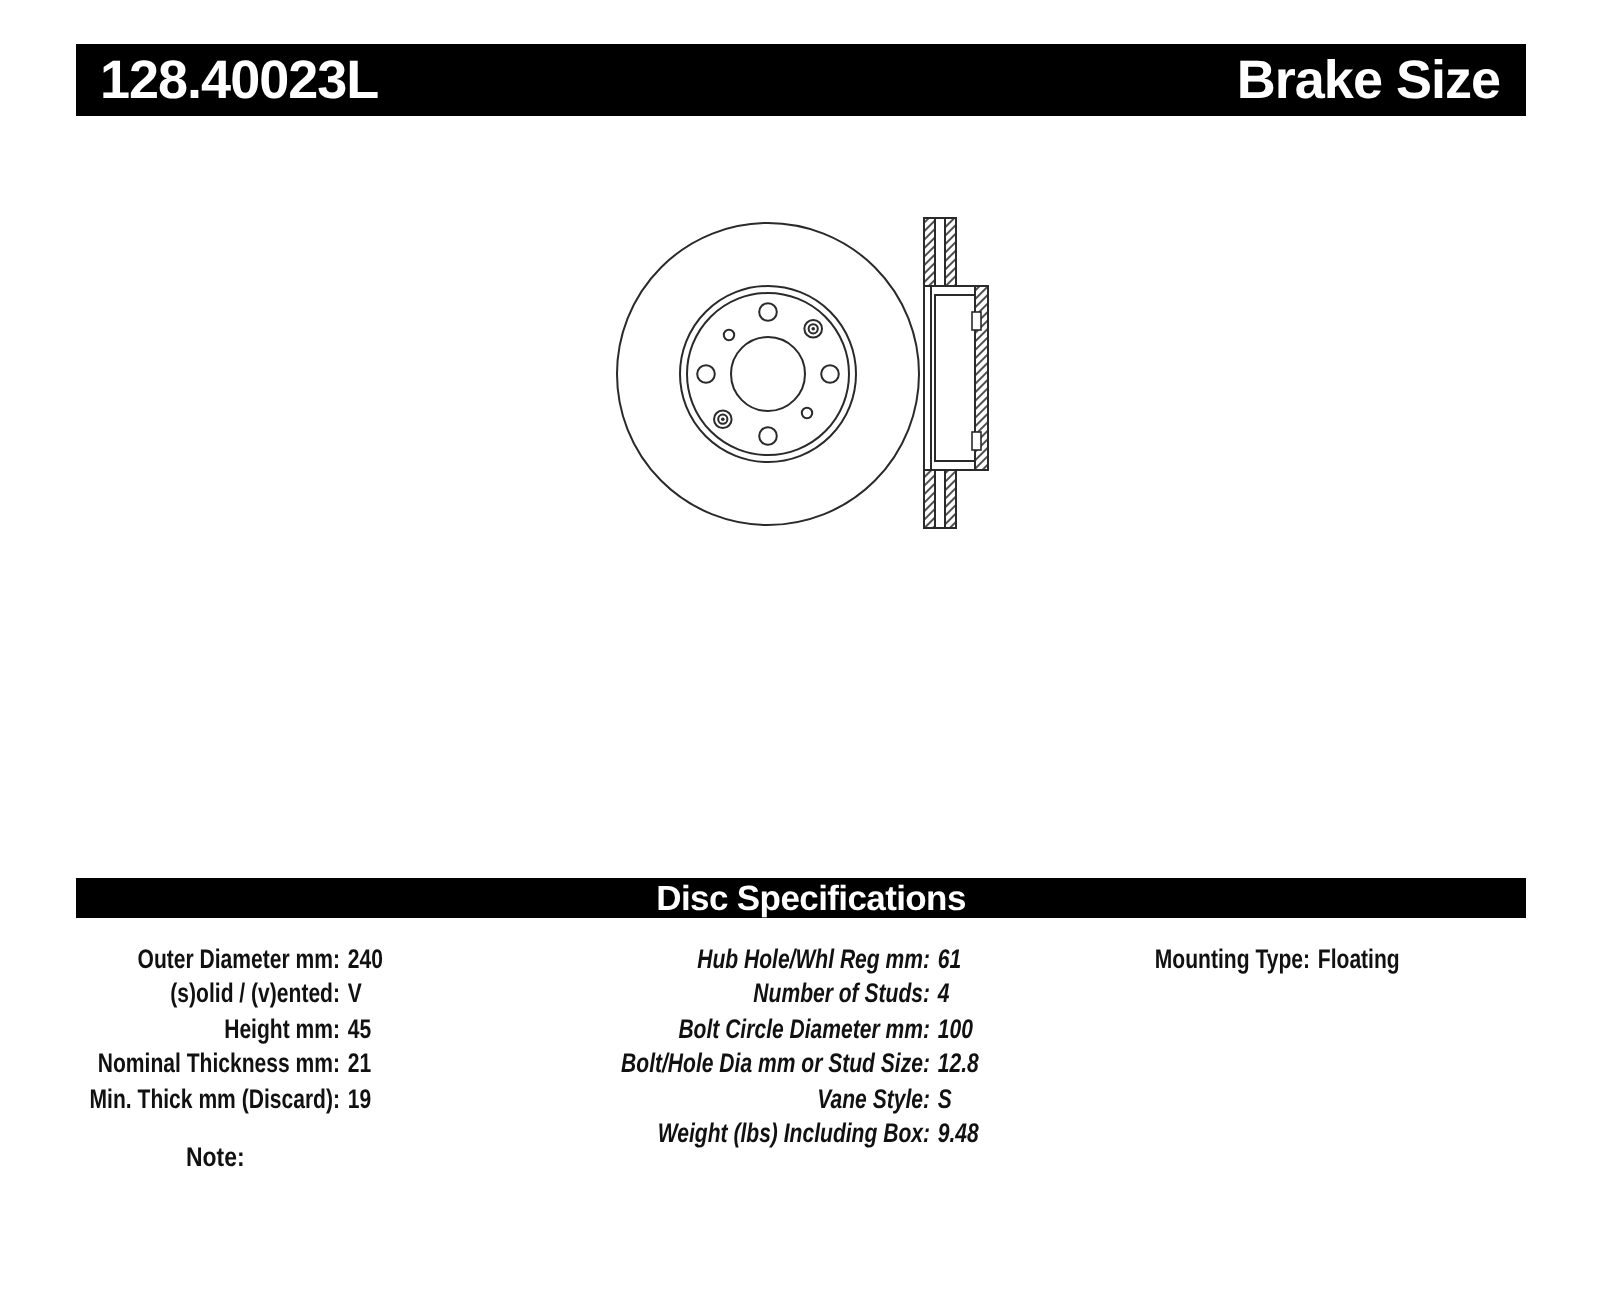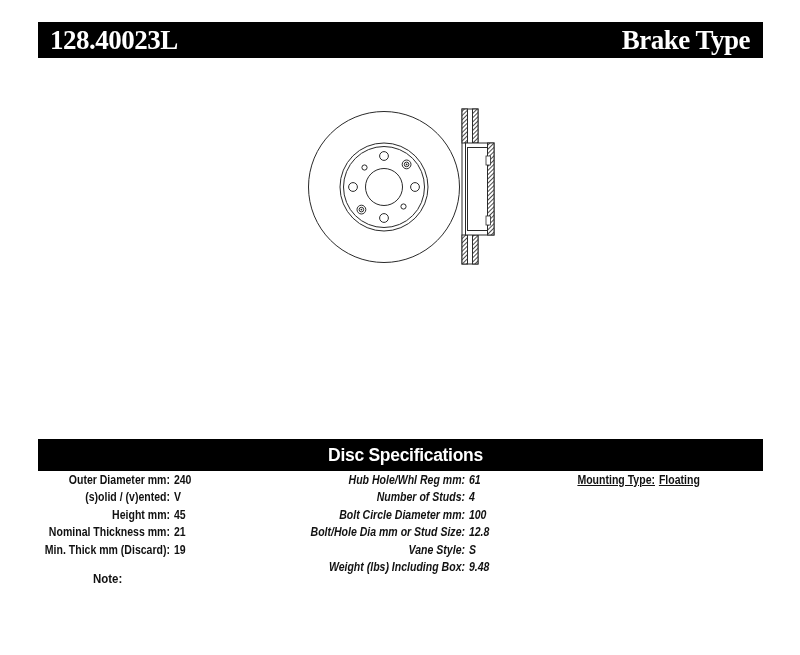--- a/index.html
+++ b/index.html
@@ -6,53 +6,53 @@
   body{
     width:800px;height:655px;position:relative;overflow:hidden;
     font-family:"Liberation Sans","DejaVu Sans",sans-serif;
     -webkit-font-smoothing:antialiased;
   }
   .bar{
     position:absolute;left:38px;width:725px;background:#000;color:#fff;
     display:flex;align-items:center;box-sizing:border-box;
   }
   #title-bar{top:22px;height:36px;justify-content:space-between;
-    padding:0 13px 0 12px;font-size:27px;font-weight:bold;letter-spacing:-0.5px;font-family:Liberation Serif, serif;}
-  #spec-bar{top:439px;height:32px;justify-content:center;
+    padding:0 13px 0 12px;font-size:27px;font-weight:bold;letter-spacing:-0.5px;}
+  #spec-bar{top:439px;height:20px;justify-content:center;
     font-size:17.5px;font-weight:bold;letter-spacing:-0.3px;padding-left:10px;}
   #drawing-svg{position:absolute;left:290px;top:90px;}
   .spec-col{position:absolute;font-size:13.5px;font-weight:bold;color:#111;}
   .spec-row{
     display:flex;line-height:17.4px;white-space:nowrap;
     transform:scaleX(0.78);
   }
   .spec-lbl{display:inline-block;text-align:right;}
   .spec-val{display:inline-block;text-align:left;margin-left:5px;}
   #col-left{left:-30px;top:471px;}
   #col-left .spec-row{transform-origin:200px 0;}
   #col-left .spec-lbl{width:200px;}
   #col-mid{left:225px;top:471px;font-style:italic;}
   #col-mid .spec-row{transform-origin:240px 0;}
   #col-mid .spec-lbl{width:240px;}
-  #col-right{left:525px;top:471px;text-decoration:underline;}
+  #col-right{left:525px;top:471px;}
   #col-right .spec-row{transform-origin:130px 0;}
   #col-right .spec-lbl{width:130px;}
   #note-row{
     position:absolute;left:93px;top:571px;font-size:13.5px;font-weight:bold;
     color:#111;transform:scaleX(0.85);transform-origin:0 0;
   }
 </style>
 </head>
 <body>
 
 <div>
 
   <div class="bar" id="title-bar">
     <span>128.40023L</span>
-    <span>Brake Type</span>
+    <span>Brake Size</span>
   </div>
 
   <svg id="drawing-svg" width="220" height="190" viewBox="290 90 220 190">
     <defs>
       <pattern id="hatch" width="3" height="3" patternUnits="userSpaceOnUse" patternTransform="rotate(45)">
         <rect width="3" height="3" fill="#ffffff"></rect>
         <line x1="0.5" y1="0" x2="0.5" y2="3" stroke="#3a3a3a" stroke-width="0.9"></line>
       </pattern>
     </defs>
 

